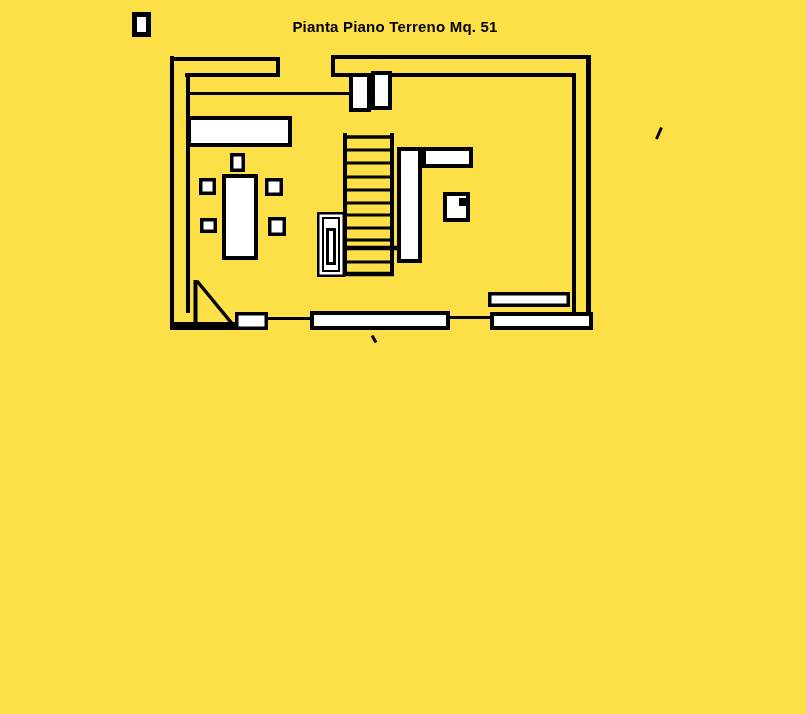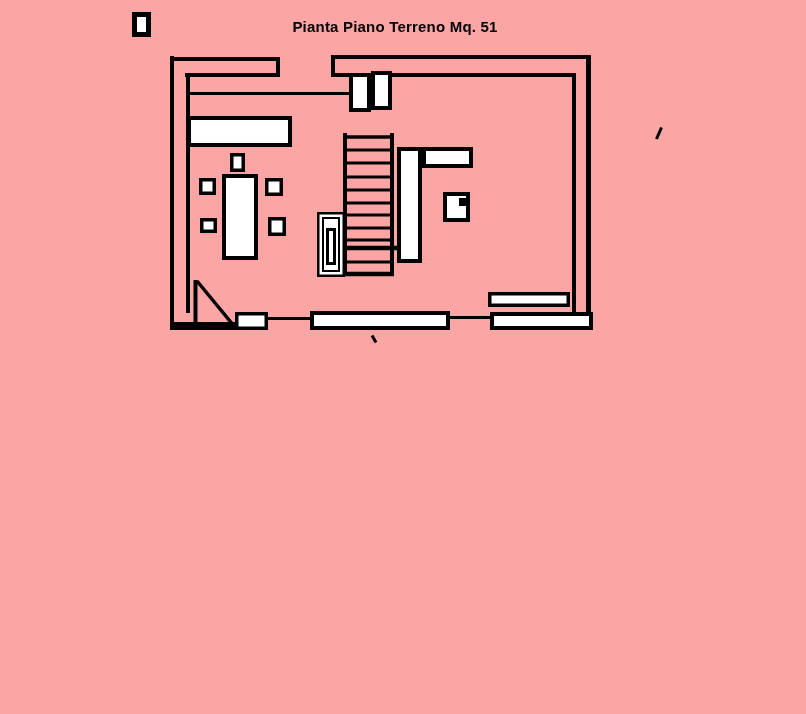--- a/index.html
+++ b/index.html
@@ -1,19 +1,19 @@
 <!DOCTYPE html>
 <html><head>
 <meta charset="utf-8">
 <style>
   html,body{margin:0;padding:0;background:#ffffff;}
   .page{
     position:relative;
     width:806px;height:714px;
-    background:#fca5a5;
+    background:#fde047;
     overflow:hidden;
     font-family:"Liberation Sans",sans-serif;
   }
   .plan-title{
     position:absolute;
     left:170px;top:18px;width:450px;
     text-align:center;
     font-size:15px;font-weight:bold;color:#000000;
     letter-spacing:0.2px;
     white-space:nowrap;

